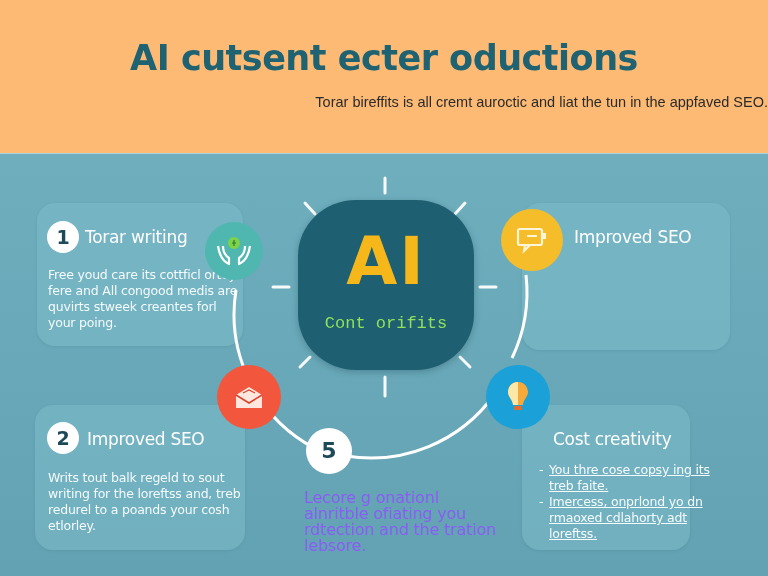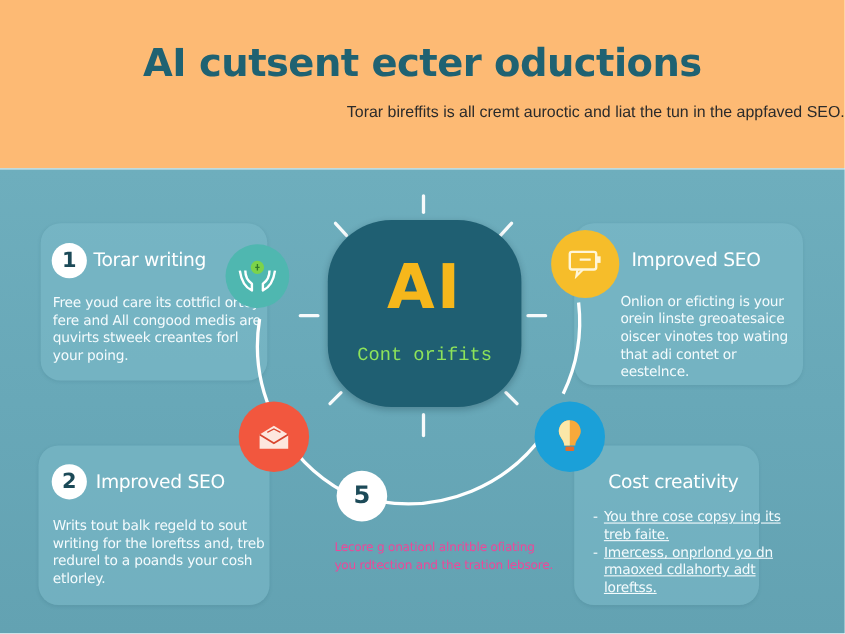--- a/index.html
+++ b/index.html
@@ -48,41 +48,41 @@
 
     .ring { position: absolute; left: 0; top: 0; width: 768px; height: 576px; pointer-events: none; }
 
     .ai-box {
       position: absolute; left: 298px; top: 200px; width: 176px; height: 170px;
       background: #1f5f72; border-radius: 58px / 56px;
       box-shadow: 0 2px 6px rgba(10, 40, 50, 0.25);
     }
     .ai-text {
       position: absolute; left: 0; top: 22px; width: 176px; text-align: center;
-      font-family: "DejaVu Sans", sans-serif; font-weight: bold; font-size: 56px;
+      font-family: "DejaVu Sans", sans-serif; font-weight: bold; font-size: 66px;
       color: #f6b71b; letter-spacing: 2px; line-height: 80px;
     }
     .ai-sub {
       position: absolute; left: 0; top: 114px; width: 176px; text-align: center;
       font-family: Liberation Mono, monospace; font-size: 17px; color: #8ee35a;
     }
 
     .icon-circle {
       position: absolute; border-radius: 50%;
       display: flex; align-items: center; justify-content: center;
     }
 
     .step-badge {
       position: absolute; left: 306px; top: 428px; width: 46px; height: 46px; border-radius: 50%;
       background: #ffffff; color: #1c4a58; text-align: center; line-height: 46px;
       font-weight: bold; font-size: 22px; font-family: "DejaVu Sans", sans-serif;
     }
     .step-text {
       position: absolute; left: 304px; top: 490px; width: 200px;
-      font-size: 11px; line-height: 16px; color: #ec4899;
+      font-size: 16px; line-height: 16px; color: #8b5cf6;
       font-family: "DejaVu Sans", sans-serif; letter-spacing: -0.2px;
     }
   </style>
 </head>
 <body>
 
 <div class="header">
   <div class="title">AI cutsent ecter oductions</div>
   <div class="subtitle">Torar bireffits is all cremt auroctic and liat the tun in the appfaved SEO.</div>
 </div>
@@ -96,21 +96,20 @@
 </div>
 
 <div class="card" style="left:35px; top:405px; width:210px; height:145px;">
   <div class="num-badge" style="left:12px; top:17px;">2</div>
   <div class="card-title" style="left:52px; top:24px;">Improved SEO</div>
   <div class="card-body" style="left:13px; top:65px; width:195px;">Writs tout balk regeld to sout writing for the loreftss and, treb redurel to a poands your cosh etlorley.</div>
 </div>
 
 <div class="card" style="left:522px; top:203px; width:208px; height:147px;">
   <div class="card-title" style="left:52px; top:24px;">Improved SEO</div>
-  <div class="card-body" style="left:42px; top:63px; width:162px;">Onlion or eficting is your orein linste greoatesaice oiscer vinotes top wating that adi contet or eestelnce.</div>
 </div>
 
 <div class="card" style="left:522px; top:405px; width:168px; height:145px;">
   <div class="card-title" style="left:31px; top:24px;">Cost creativity</div>
   <div class="card-body" style="left:17px; top:57px; width:188px;">
     <ul>
       <li>You thre  cose copsy ing its treb faite.</li>
       <li>Imercess, onprlond yo dn rmaoxed cdlahorty adt loreftss.</li>
     </ul>
   </div>

